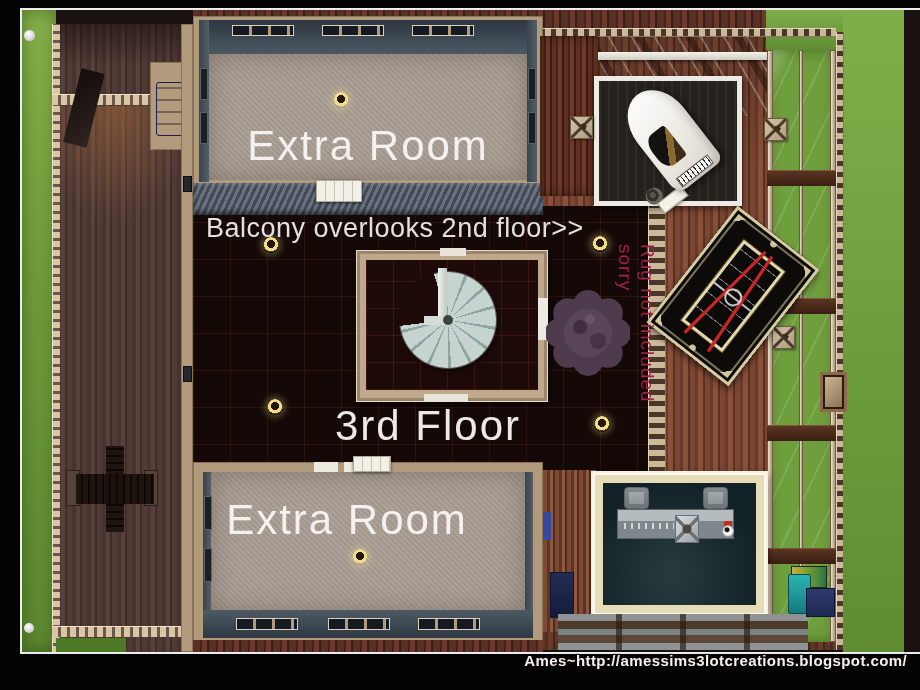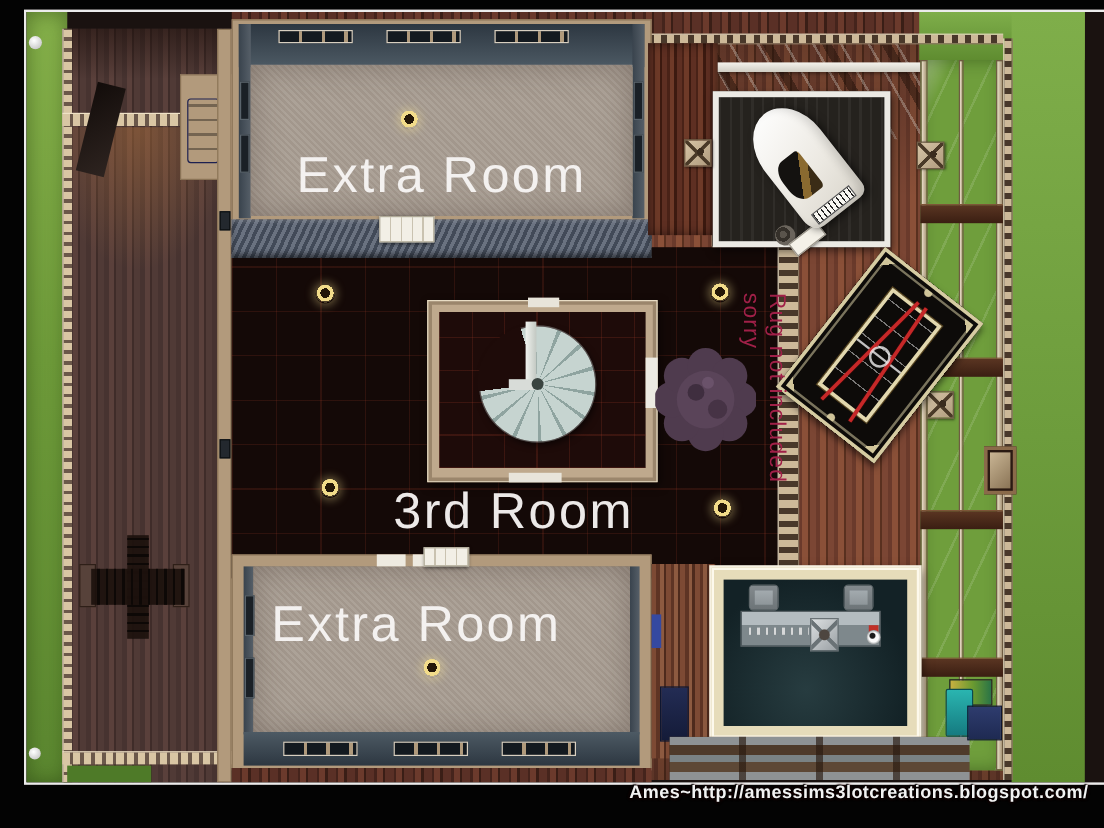--- a/index.html
+++ b/index.html
@@ -328,19 +328,20 @@
     <div class="abs slats" style="left:536px;top:604px;width:250px;height:36px;"></div>
 
     <div class="abs boxart" style="left:769px;top:556px;width:36px;height:22px;"></div>
     <div class="abs tealbin" style="left:766px;top:564px;width:23px;height:40px;"></div>
     <div class="abs navybox" style="left:784px;top:578px;width:29px;height:29px;"></div>
     <div class="abs frame" style="left:798px;top:362px;width:27px;height:40px;">
       <div class="abs frameinner" style="left:2px;top:2px;width:17px;height:30px;"></div>
     </div>
 
     <div class="abs simstext" style="left:171px;top:112px;width:350px;font-size:42px;">Extra Room</div>
-    <div class="abs simstext" style="left:246px;top:392px;width:320px;font-size:42px;">3rd Room</div>
+    <div class="abs note" style="left:184px;top:203px;font-size:27px;">Balcony overlooks 2nd floor&gt;&gt;</div>
+    <div class="abs simstext" style="left:246px;top:392px;width:320px;font-size:42px;">3rd Floor</div>
     <div class="abs simstext" style="left:150px;top:486px;width:350px;font-size:42px;">Extra Room</div>
     <div class="abs rugnote" style="left:592px;top:234px;height:182px;">Rug not included sorry</div>
   </div>
 
   <div class="abs watermark" style="right:13px;top:652px;">Ames~http://amessims3lotcreations.blogspot.com/</div>
 </div>
 
 </body></html>

